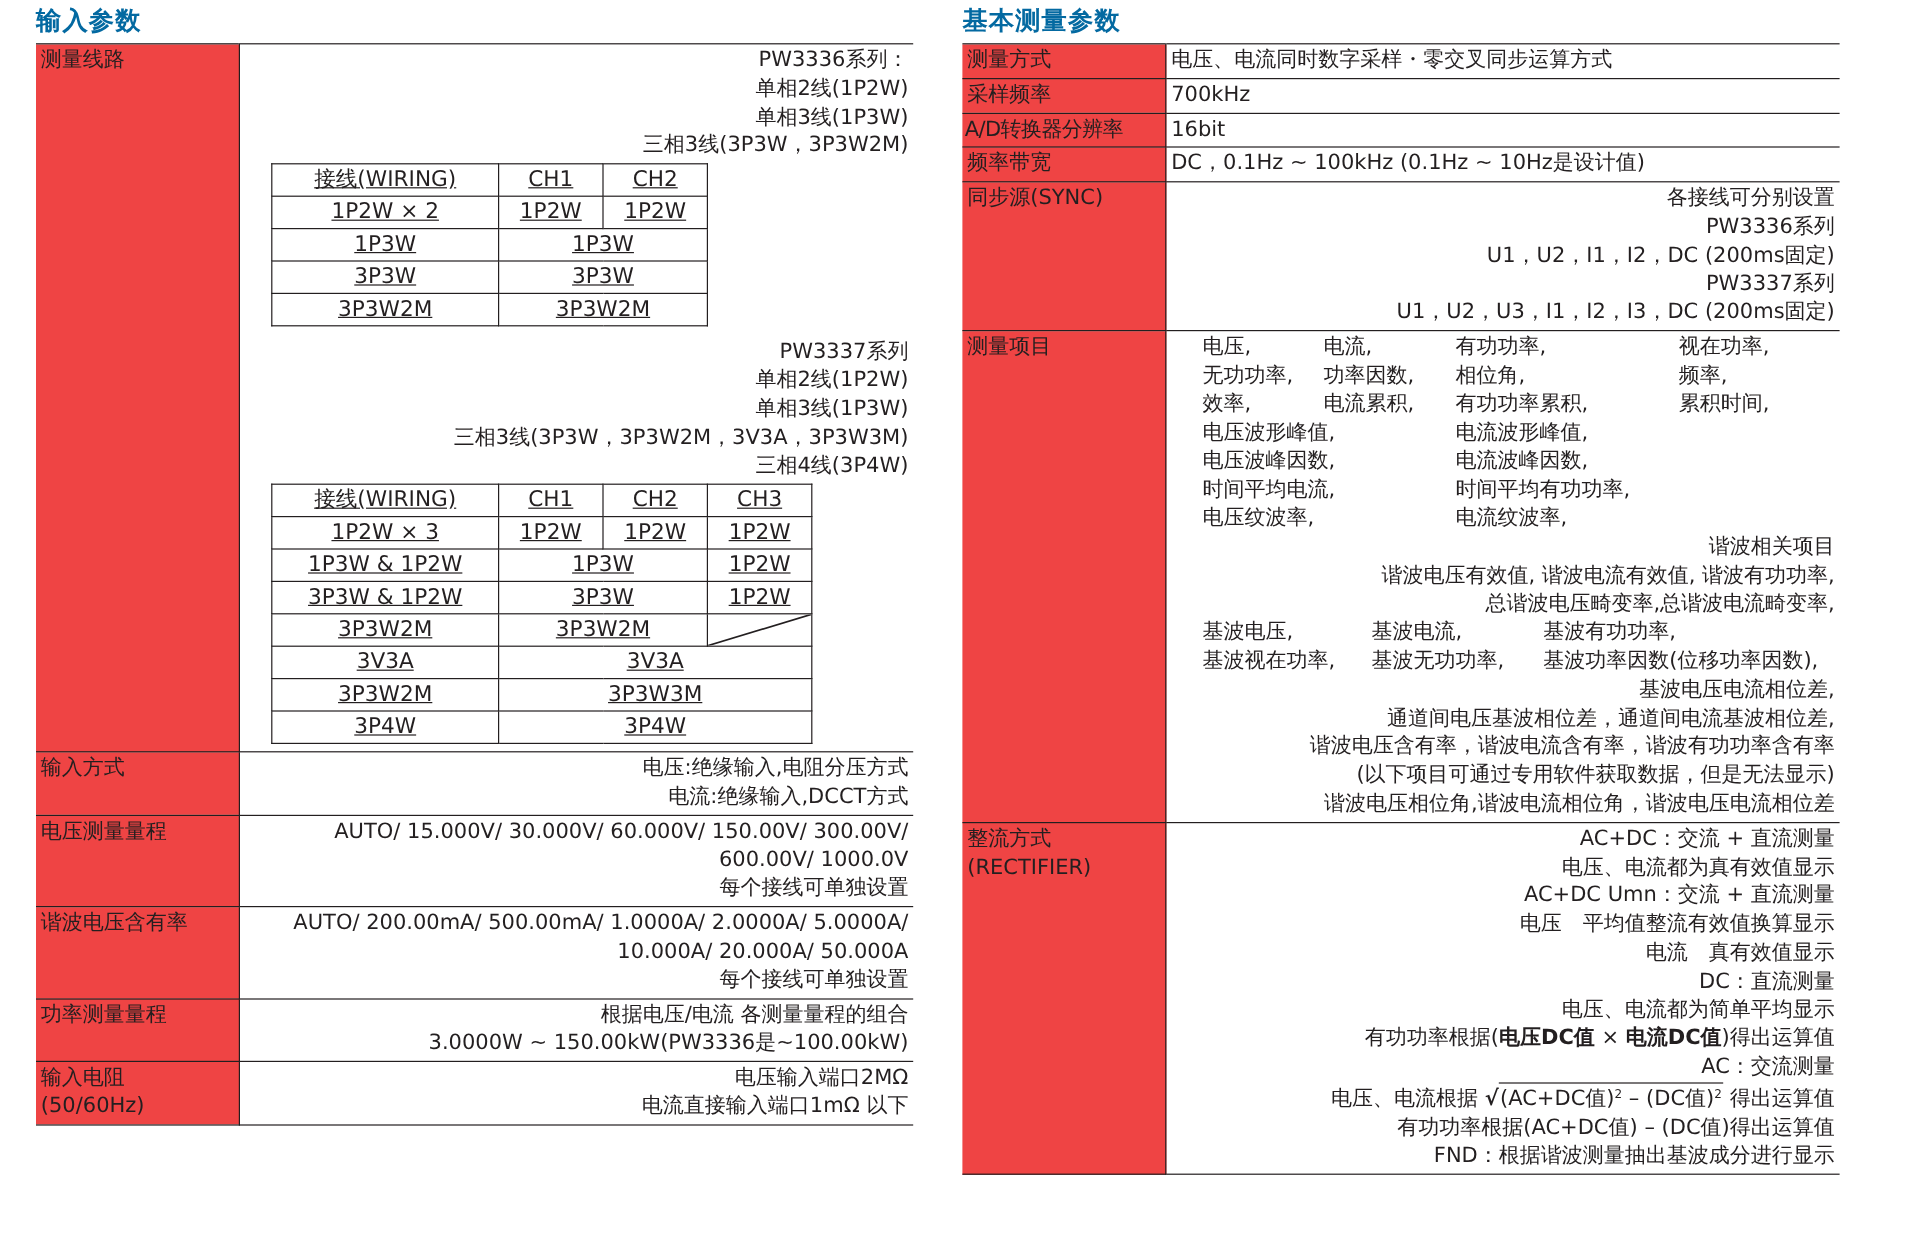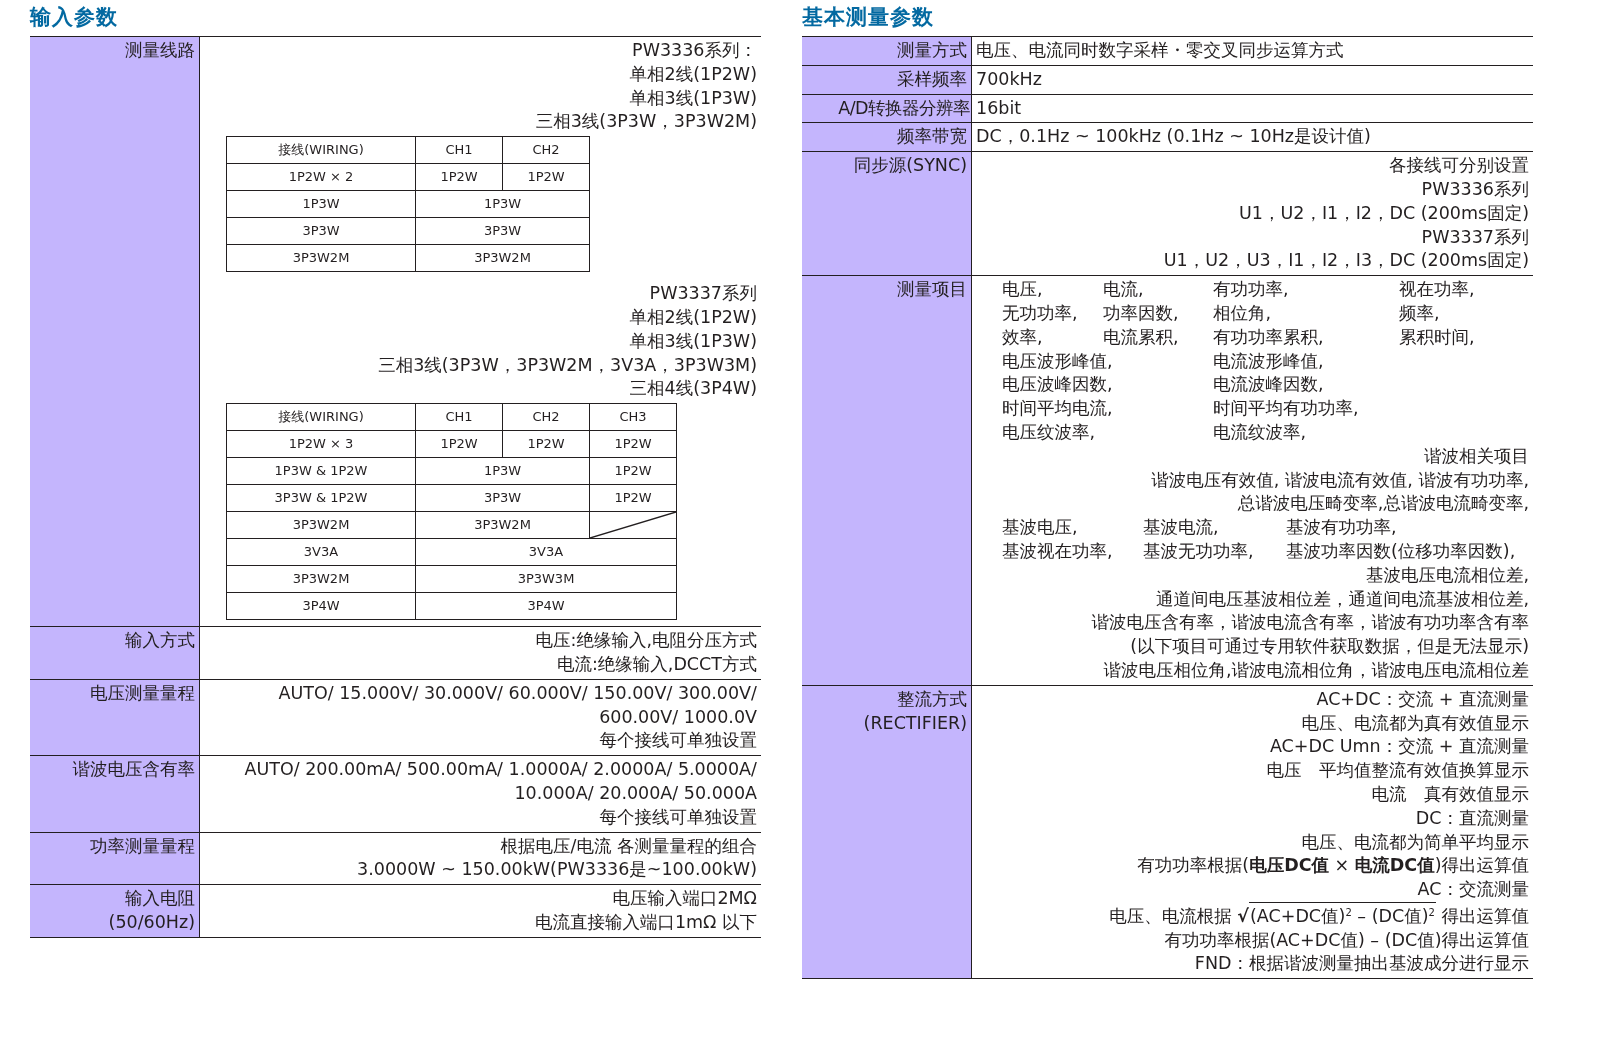--- a/index.html
+++ b/index.html
@@ -6,27 +6,27 @@
   body { width:1599px; height:1043px; position:relative; overflow:hidden;
          font-family:"DejaVu Sans","Liberation Sans",sans-serif; color:#231f20; }
   .section { position:absolute; top:0; }
   .sec-left { left:30px; width:731px; }
   .sec-right { left:802px; width:731px; }
   .sec-title { height:36px; font-size:21px; font-weight:bold; color:#0369a1;
                line-height:34px; letter-spacing:1px; }
   table.spec { border-collapse:collapse; width:100%; border-top:1.5px solid #231f20; }
   table.spec > tbody > tr > td { border-bottom:1.5px solid #231f20; vertical-align:top;
                font-size:17.5px; line-height:23.8px; padding:2px 4px 2px 4px; }
-  td.label { background:#c4b5fd; border-right:1.5px solid #231f20; white-space:nowrap;text-align:right; }
+  td.label { background:#ef4444; border-right:1.5px solid #231f20; white-space:nowrap; }
   .sec-left td.label { width:161px; }
   .sec-right td.label { width:161px; padding-left:4px; }
   td.value { padding-left:4px; }
   .line { white-space:nowrap;text-align:right; }
   .ind { padding-left:26px; }
-  table.wiring { border-collapse:collapse; margin:2px 0 4px 22px; font-size:13px; }
+  table.wiring { border-collapse:collapse; margin:2px 0 4px 22px; font-size:18px;text-decoration:underline; }
   table.wiring td { border:1.5px solid #231f20; text-align:center; height:26px;
                     line-height:26px; padding:0 6px; white-space:nowrap; }
   table.wiring td.c0 { width:176px; }
   table.wiring td.cc { width:74px; }
   td.diag { position:relative; padding:0; }
   td.diag svg { position:absolute; left:0; top:0; width:100%; height:100%; }
   .grid4 { display:grid; grid-template-columns:101px 110px 186px auto; padding-left:26px; white-space:nowrap; }
   .grid2 { display:grid; grid-template-columns:211px auto; padding-left:26px; white-space:nowrap; }
   .grid3h { display:grid; grid-template-columns:141px 143px auto; padding-left:26px; white-space:nowrap; }
   .sqrt { display:inline-block; border-top:1.4px solid #231f20; padding:0 1px; line-height:20px; }

